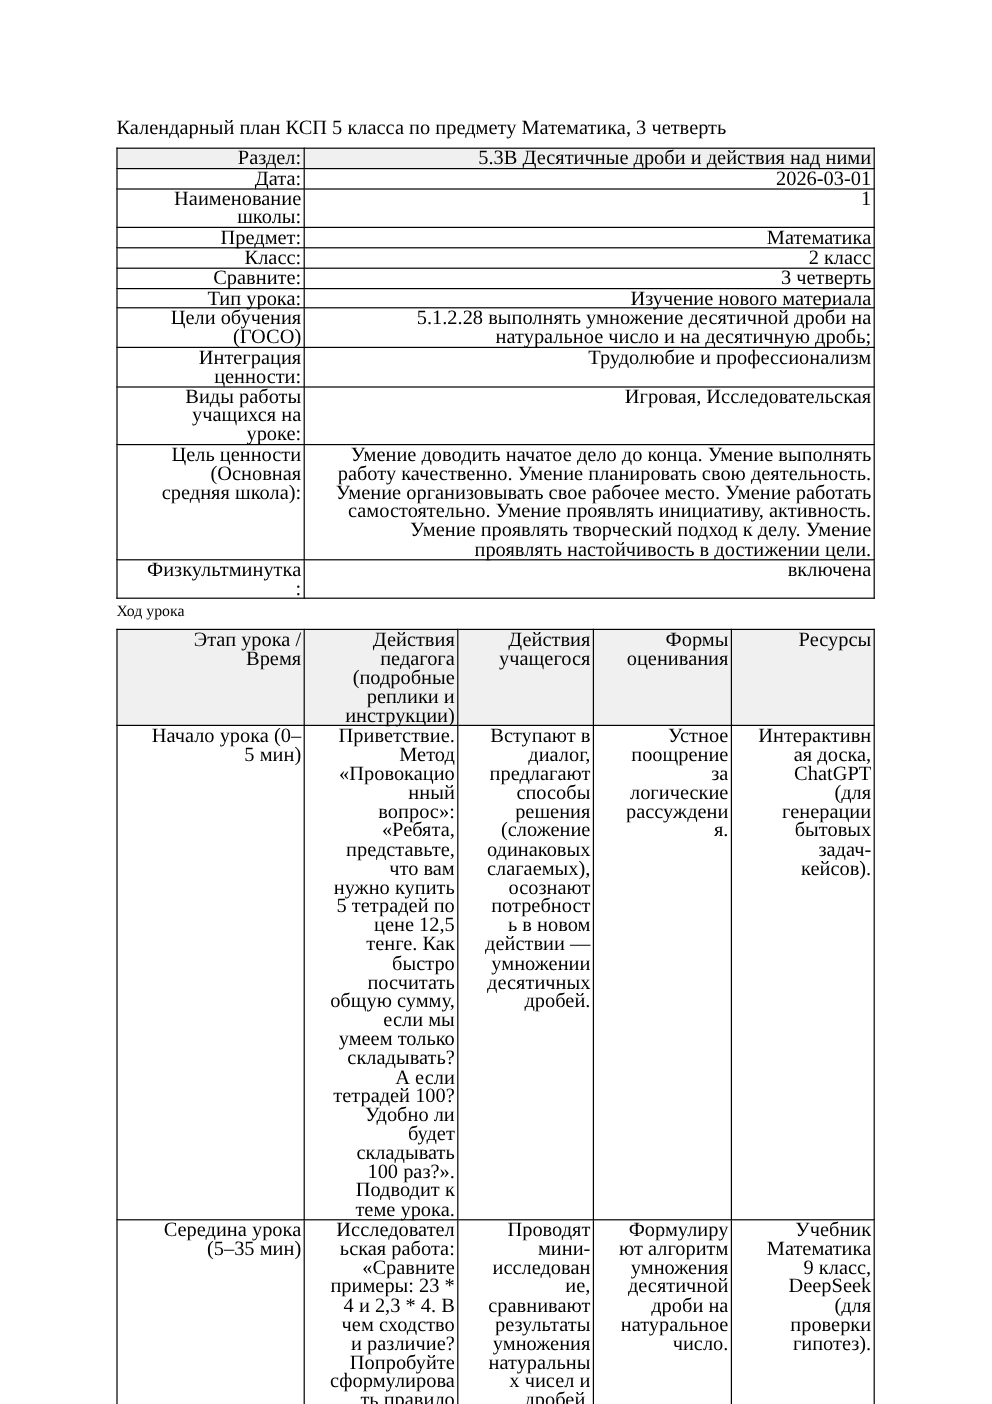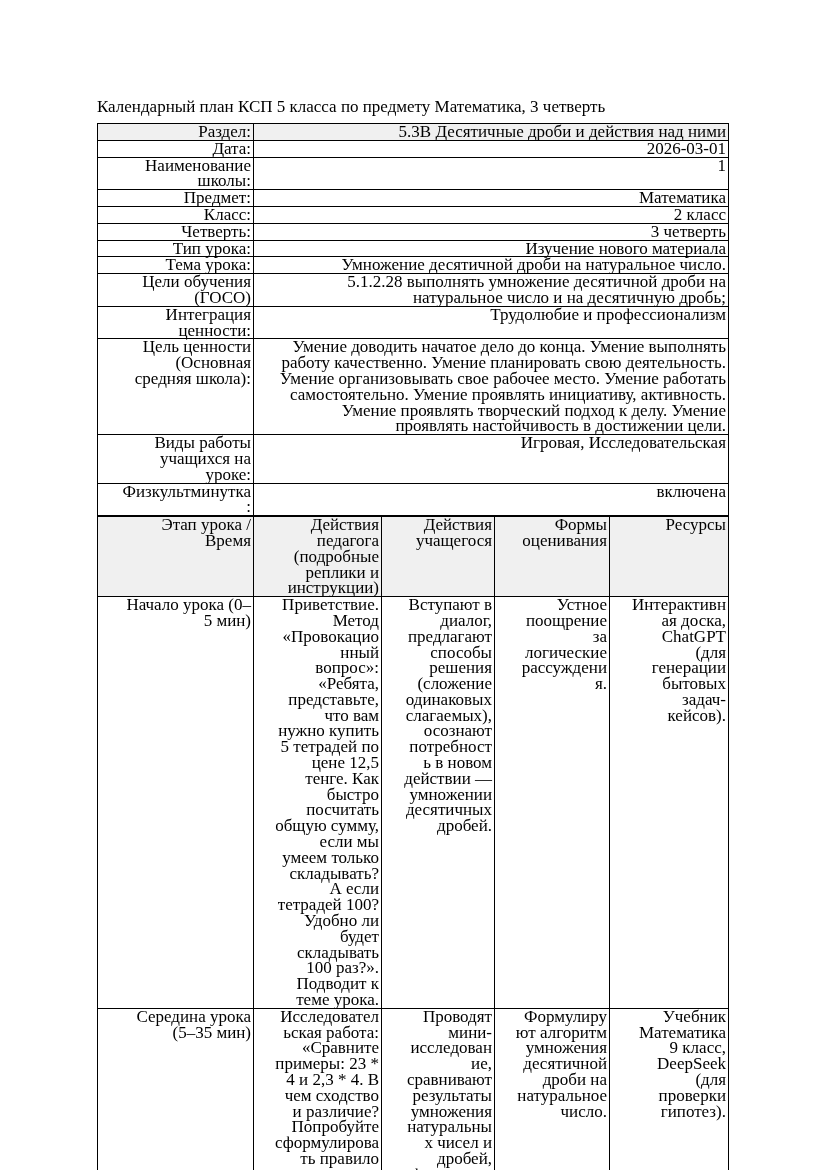--- a/index.html
+++ b/index.html
@@ -80,54 +80,51 @@
         </tr>
         <tr>
           <td>Предмет:</td>
           <td>Математика</td>
         </tr>
         <tr>
           <td>Класс:</td>
           <td>2 класс</td>
         </tr>
         <tr>
-          <td>Четверть:</td>
+          <td>Сравните:</td>
           <td>3 четверть</td>
         </tr>
         <tr>
           <td>Тип урока:</td>
           <td>Изучение нового материала</td>
-        </tr>
-        <tr>
-          <td>Тема урока:</td>
-          <td>Умножение десятичной дроби на натуральное число.</td>
         </tr>
         <tr>
           <td>Цели обучения (ГОСО)</td>
           <td>5.1.2.28 выполнять умножение десятичной дроби на натуральное число и на десятичную дробь;</td>
         </tr>
         <tr>
           <td>Интеграция ценности:</td>
           <td>Трудолюбие и профессионализм</td>
         </tr>
         <tr>
+          <td>Виды работы учащихся на уроке:</td>
+          <td>Игровая, Исследовательская</td>
+        </tr>
+        <tr>
           <td>Цель ценности (Основная средняя школа):</td>
           <td>Умение доводить начатое дело до конца. Умение выполнять работу качественно. Умение планировать свою деятельность. Умение организовывать свое рабочее место. Умение работать самостоятельно. Умение проявлять инициативу, активность. Умение проявлять творческий подход к делу. Умение проявлять настойчивость в достижении цели.</td>
-        </tr>
-        <tr>
-          <td>Виды работы учащихся на уроке:</td>
-          <td>Игровая, Исследовательская</td>
         </tr>
         <tr>
           <td>Физкультминутка:</td>
           <td>включена</td>
         </tr>
       </tbody>
   </table>
 
+  <p class="section-heading">Ход урока</p>
 
   <table>
     <colgroup>
       <col style="width:156px">
       <col style="width:128px">
       <col style="width:113px">
       <col style="width:115px">
       <col style="width:119px">
     </colgroup>
     <thead>

